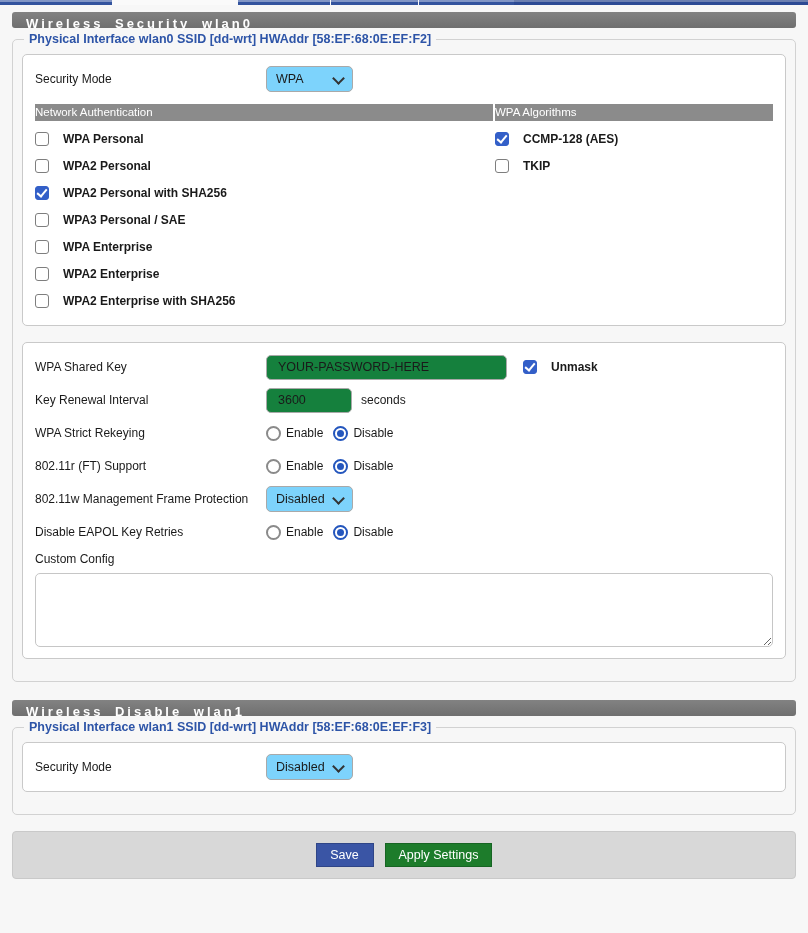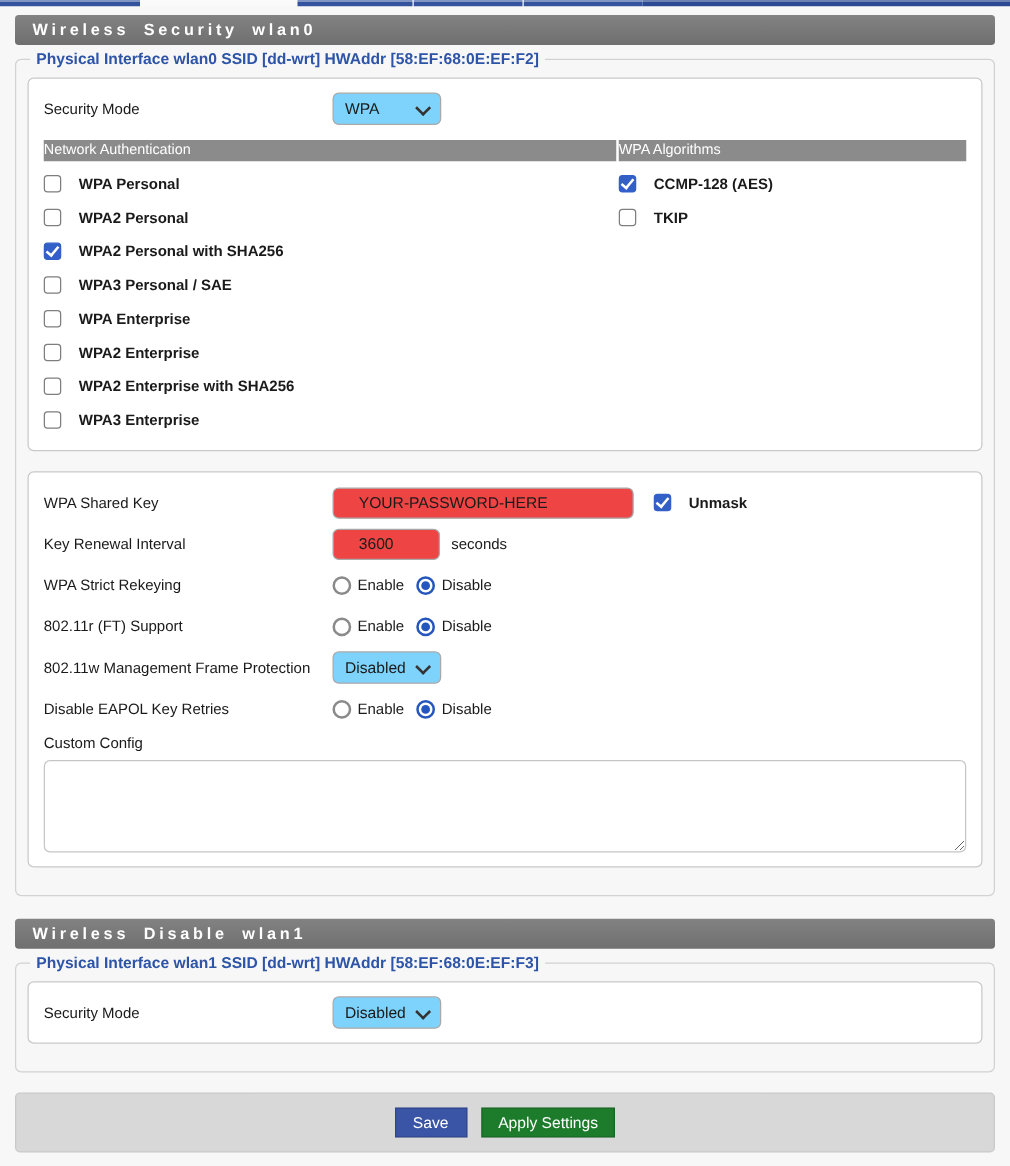--- a/index.html
+++ b/index.html
@@ -13,21 +13,21 @@
   .tabstrip{position:relative;height:5px;background:#fafafa;}
   .seg{position:absolute;top:0;height:5px;
     background:linear-gradient(#8195c5 0,#8195c5 40%,#33539e 40%);}
   .seg.s1{left:0;width:112px;}
   .seg.s2{left:238px;width:92px;}
   .seg.s3{left:331px;width:87px;}
   .seg.s4{left:419px;width:95px;}
   .seg.s5{left:514px;width:294px;
     background:linear-gradient(#6b7fb0 0,#6b7fb0 40%,#2c4a94 40%);}
   
-  .hbar{margin:7px 12px 0;height:24px;border-radius:3px;
+  .hbar{margin:7px 12px 0;height:16px;border-radius:3px;
     background:linear-gradient(#828282,#6f6f6f);
     color:#fff;font-weight:bold;font-size:13px;
     letter-spacing:3px;word-spacing:5px;line-height:24px;padding-left:14px;}
   .hbar.second{margin-top:18px;}
   
   fieldset{margin:4px 12px 0;border:1px solid #d2d2d2;border-radius:5px;
     padding:2px 9px 22px;}
   legend{color:#2d54a7;font-weight:bold;font-size:12.5px;padding:0 5px;margin-left:2px;}
   .box{background:#fff;border:1px solid #c9c9c9;border-radius:5px;
     padding:11px 12px;margin-top:6px;}
@@ -61,22 +61,22 @@
     border-right:2px solid #fff;border-bottom:2px solid #fff;transform:rotate(40deg);}
   .cb.on .tick{display:block;}
   
   .radio{width:15px;height:15px;border-radius:50%;border:2px solid #8a8a8a;
     background:#fff;box-sizing:border-box;flex:none;position:relative;cursor:pointer;}
   .radio.on{border-color:#2456bd;}
   .radio.on::after{content:"";position:absolute;left:2px;top:2px;width:7px;height:7px;
     border-radius:50%;background:#2456bd;}
   .rlbl{margin:0 10px 0 5px;}
   
-  .txt{height:25px;border:1px solid #a9a9a9;border-radius:5px;padding:0 20px;
-    font-size:12.5px;font-family:inherit;box-sizing:border-box;color:#1a1a1a;background:#ef4444;}
+  .txt{height:25px;border:1px solid #a9a9a9;border-radius:5px;padding:0 11px;
+    font-size:12.5px;font-family:inherit;box-sizing:border-box;color:#1a1a1a;background:#15803d;}
   .key{width:241px;}
   .num{width:86px;}
   .unit{margin-left:9px;}
   .unmask{margin-left:16px;}
   .cclabel{min-height:16px;margin-top:3px;}
   textarea{display:block;width:100%;height:74px;margin-top:5px;
     border:1px solid #c6c6c6;border-radius:5px;resize:both;
     box-sizing:border-box;font-family:inherit;background:#fff;}
   
   .btnbar{margin:16px 12px 0;height:48px;background:#d8d8d8;border:1px solid #c9c9c9;
@@ -144,24 +144,20 @@
           <span class="optlbl">WPA Enterprise</span>
         </div>
         <div class="opt">
           <span class="cb"></span>
           <span class="optlbl">WPA2 Enterprise</span>
         </div>
         <div class="opt">
           <span class="cb"></span>
           <span class="optlbl">WPA2 Enterprise with SHA256</span>
         </div>
-        <div class="opt">
-          <span class="cb"></span>
-          <span class="optlbl">WPA3 Enterprise</span>
-        </div>
       </div>
       <div class="colR">
         <div class="opt">
           <span class="cb on">
               <span class="tick"></span>
             </span>
           <span class="optlbl">CCMP-128 (AES)</span>
         </div>
         <div class="opt">
           <span class="cb"></span>

